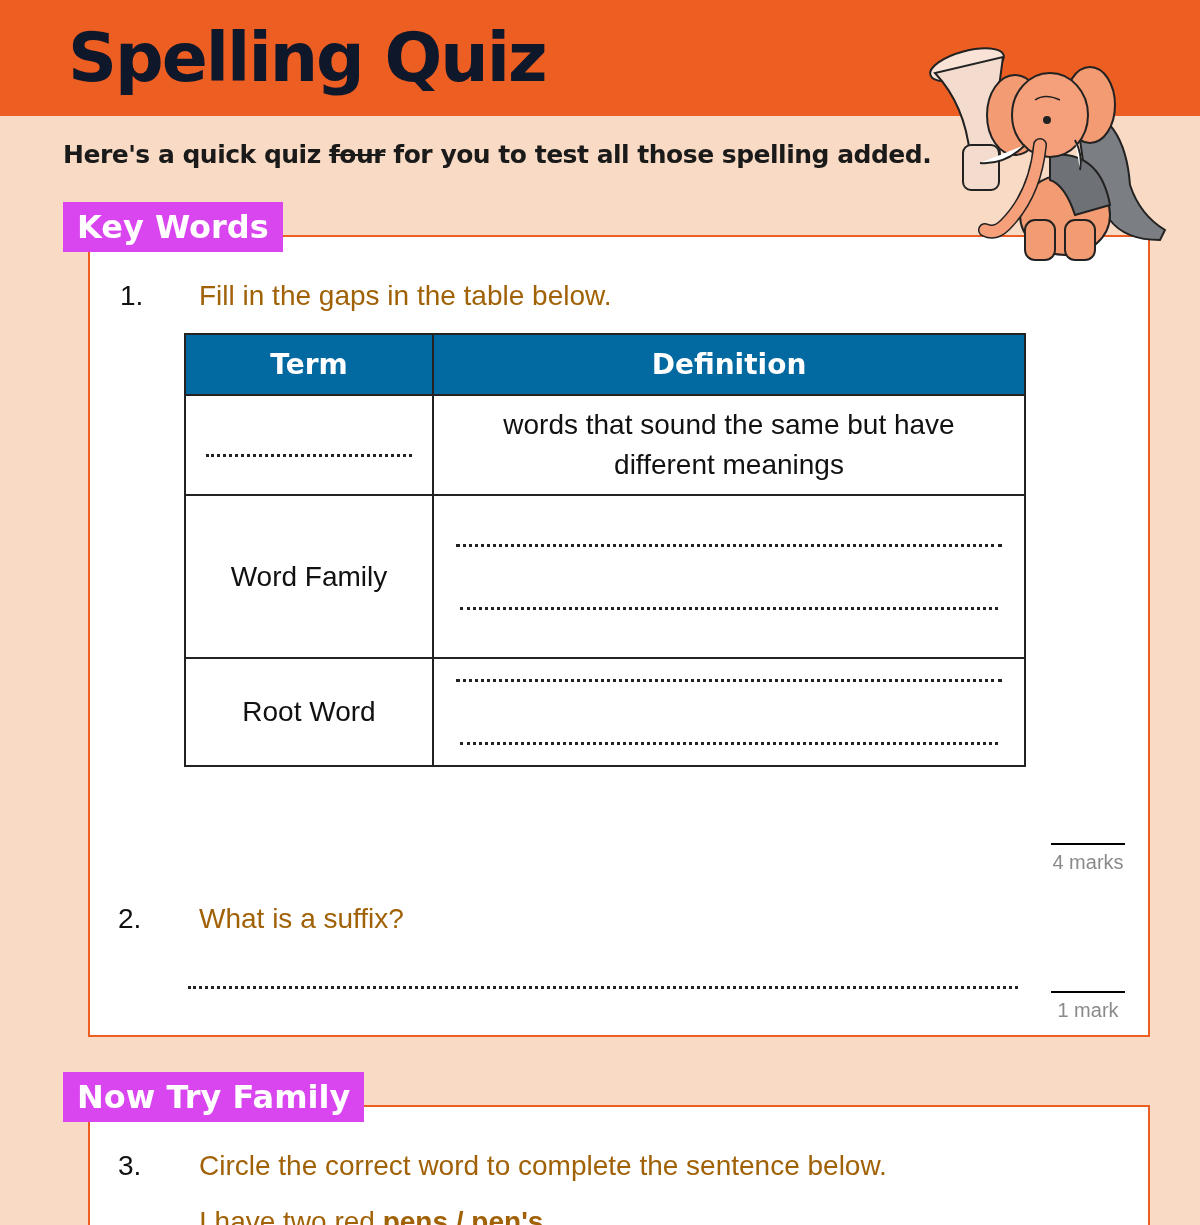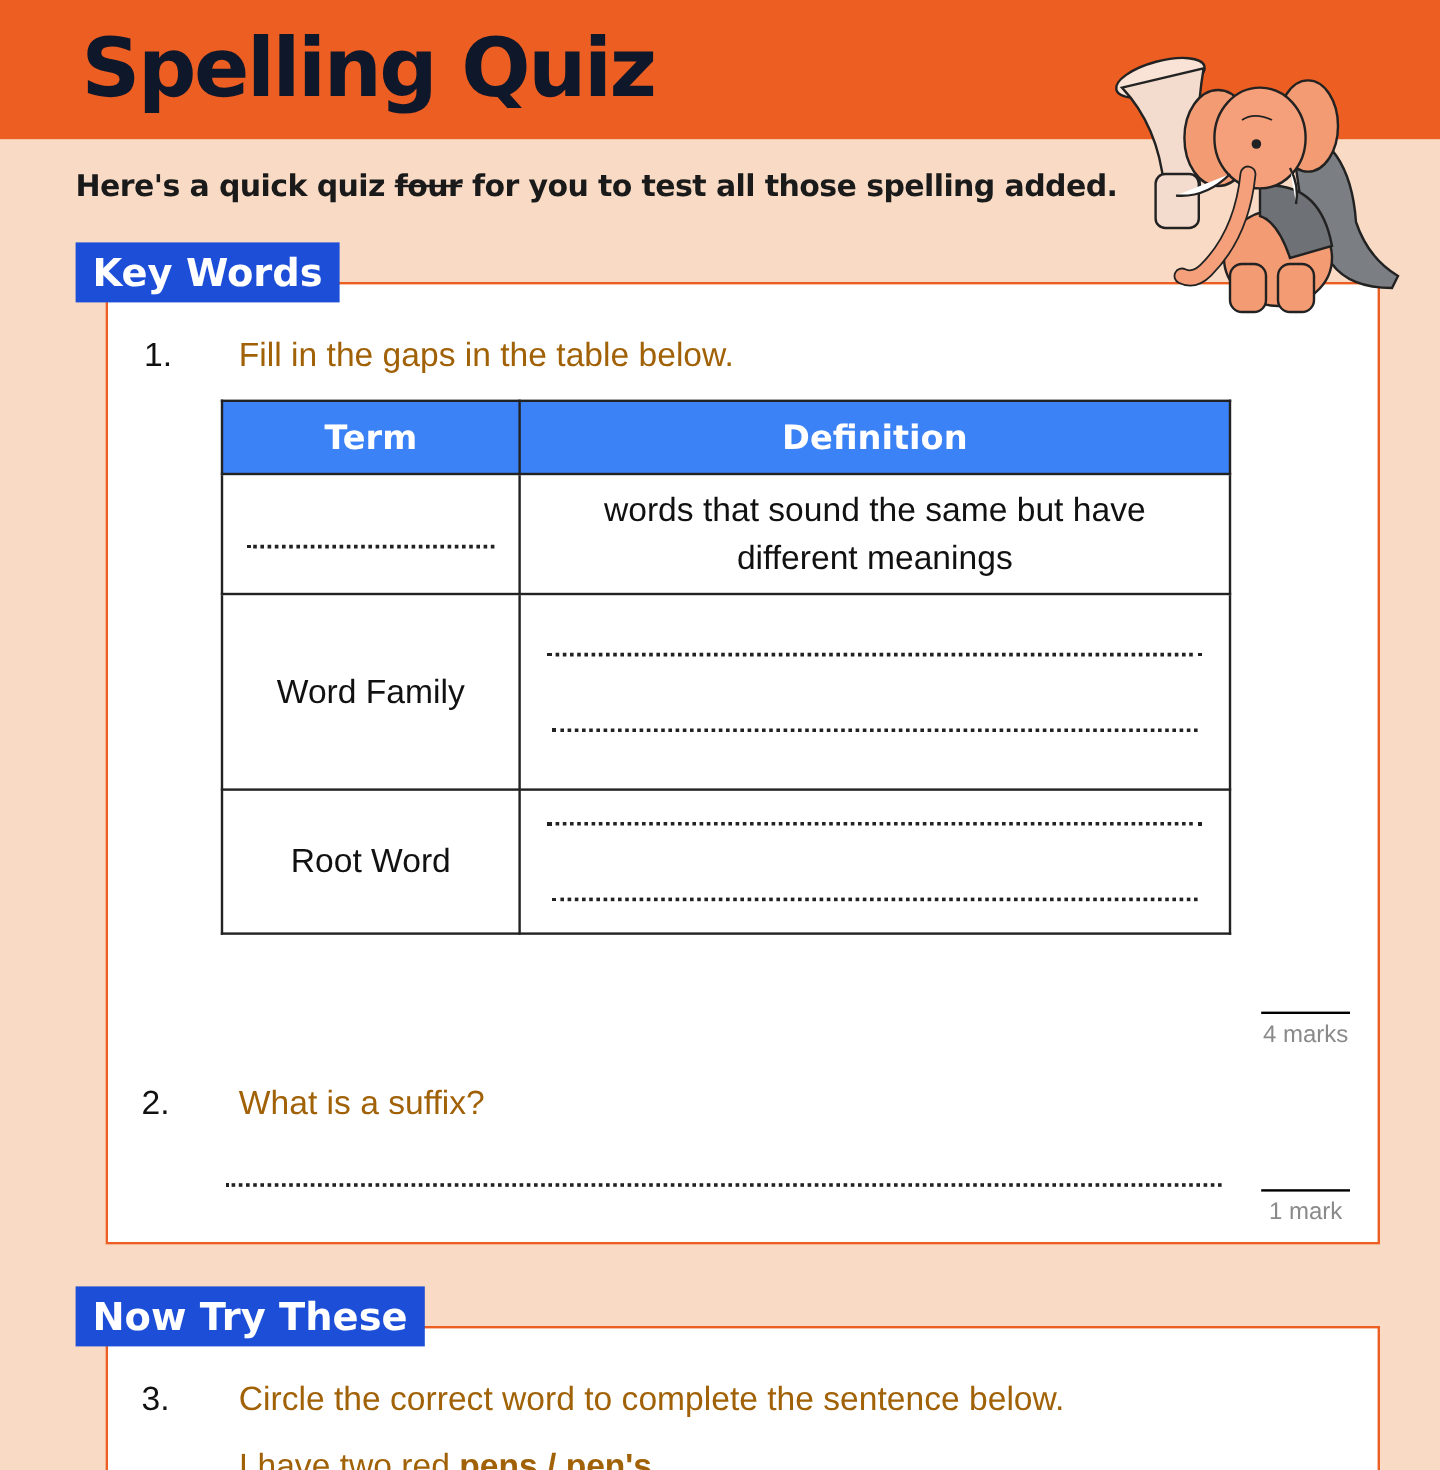--- a/index.html
+++ b/index.html
@@ -30,21 +30,21 @@
 
     .mascot {
       position: absolute; left: 925px; top: 45px; width: 245px; height: 220px;
     }
 
     .section-box {
       position: absolute; background: #fff;
       border: 2px solid #ed5e22;
     }
     .section-tab {
-      position: absolute; background: #1d4ed8; color: #fff;
+      position: absolute; background: #d946ef; color: #fff;
       font-family: "DejaVu Sans", sans-serif; font-weight: bold;
       font-size: 32px; line-height: 50px; padding: 0 14px;
     }
 
     .q-num {
       position: absolute; font-family: "Liberation Sans", sans-serif;
       font-size: 28px; color: #111;
     }
     .q-text {
       position: absolute; font-family: "Liberation Sans", sans-serif;
@@ -54,21 +54,21 @@
     table.kw {
       position: absolute; left: 184px; top: 333px; width: 840px;
       border-collapse: collapse; table-layout: fixed;
       font-family: "Liberation Sans", sans-serif;
     }
     table.kw th, table.kw td {
       border: 2.5px solid #222; text-align: center; vertical-align: middle;
       font-size: 28px; color: #111;
     }
     table.kw th {
-      background: #3b82f6; color: #fff; font-weight: bold;
+      background: #0369a1; color: #fff; font-weight: bold;
       font-family: "DejaVu Sans", sans-serif; font-size: 28px; height: 61px;
     }
     .dot-line {
       border-bottom: 3px dotted #222; height: 1px; display: block;
     }
 
     .marks {
       position: absolute; width: 74px; text-align: center;
       font-family: "Liberation Sans", sans-serif; font-size: 20px; color: #8a8a8a;
       border-top: 2px solid #000000; padding-top: 6px;
@@ -136,37 +136,37 @@
     </td>
     <td style="padding:0 56px; line-height:40px;">words that sound the same but have different meanings</td>
   </tr>
   <tr style="height:163px;">
     <td>Word Family</td>
     <td style="padding:0 22px;">
       <span class="dot-line" style="margin-bottom:60px;"></span>
       <span class="dot-line" style="margin:0 4px;"></span>
     </td>
   </tr>
-  <tr style="height:120px;">
+  <tr style="height:108px;">
     <td>Root Word</td>
     <td style="padding:0 22px;">
       <span class="dot-line" style="margin-bottom:60px;"></span>
       <span class="dot-line" style="margin:0 4px;"></span>
     </td>
   </tr>
 </tbody>
   </table>
 
 <div class="marks" style="left:1051px; top:843px;">4 marks</div>
 
 <div class="q-num" style="left:118px; top:903px;">2.</div>
 <div class="q-text" style="left:182px; top:903px;">What is a suffix?</div>
 <div class="dot-line" style="position:absolute; left:188px; top:986px; width:830px;"></div>
 <div class="marks" style="left:1051px; top:991px;">1 mark</div>
 
 <div class="section-box" style="left:88px; top:1105px; width:1062px; height:200px;"></div>
-<div class="section-tab" style="left:63px; top:1072px;">Now Try These</div>
+<div class="section-tab" style="left:63px; top:1072px;">Now Try Family</div>
 
 <div class="q-num" style="left:118px; top:1150px;">3.</div>
 <div class="q-text" style="left:182px; top:1150px;">Circle the correct word to complete the sentence below.</div>
 <div class="q-text" style="left:182px; top:1206px;">
   <span>I have two red </span><b>pens</b><b> / </b><b>pen's</b>
 </div>
 
 </body></html>

